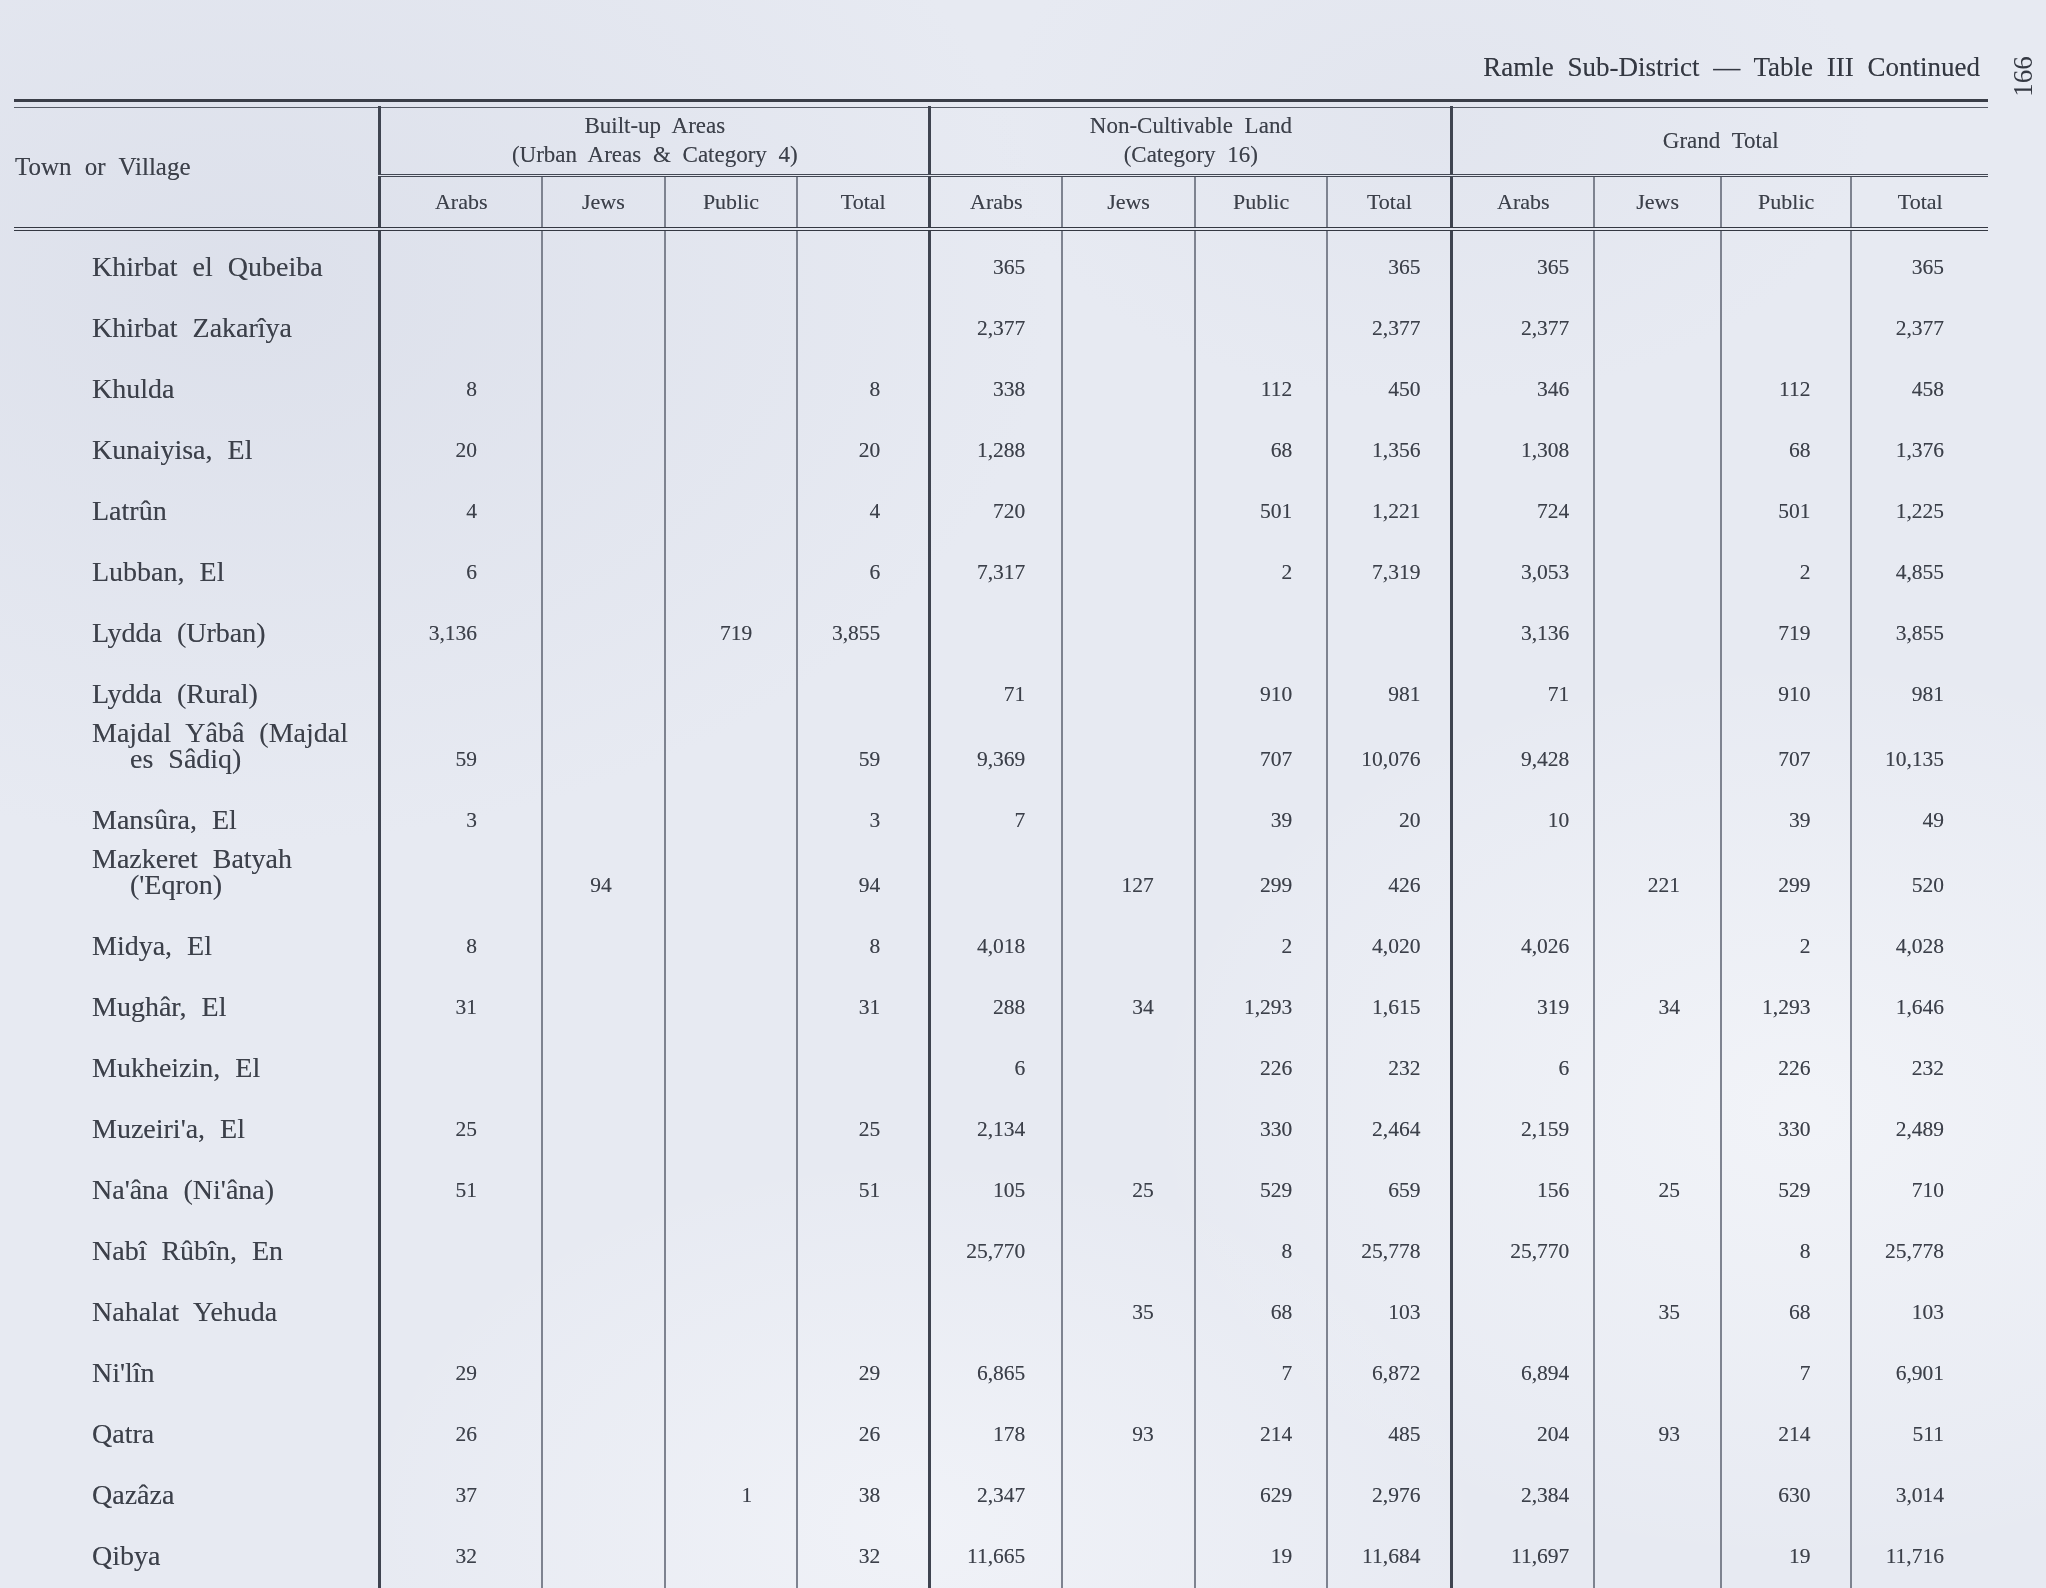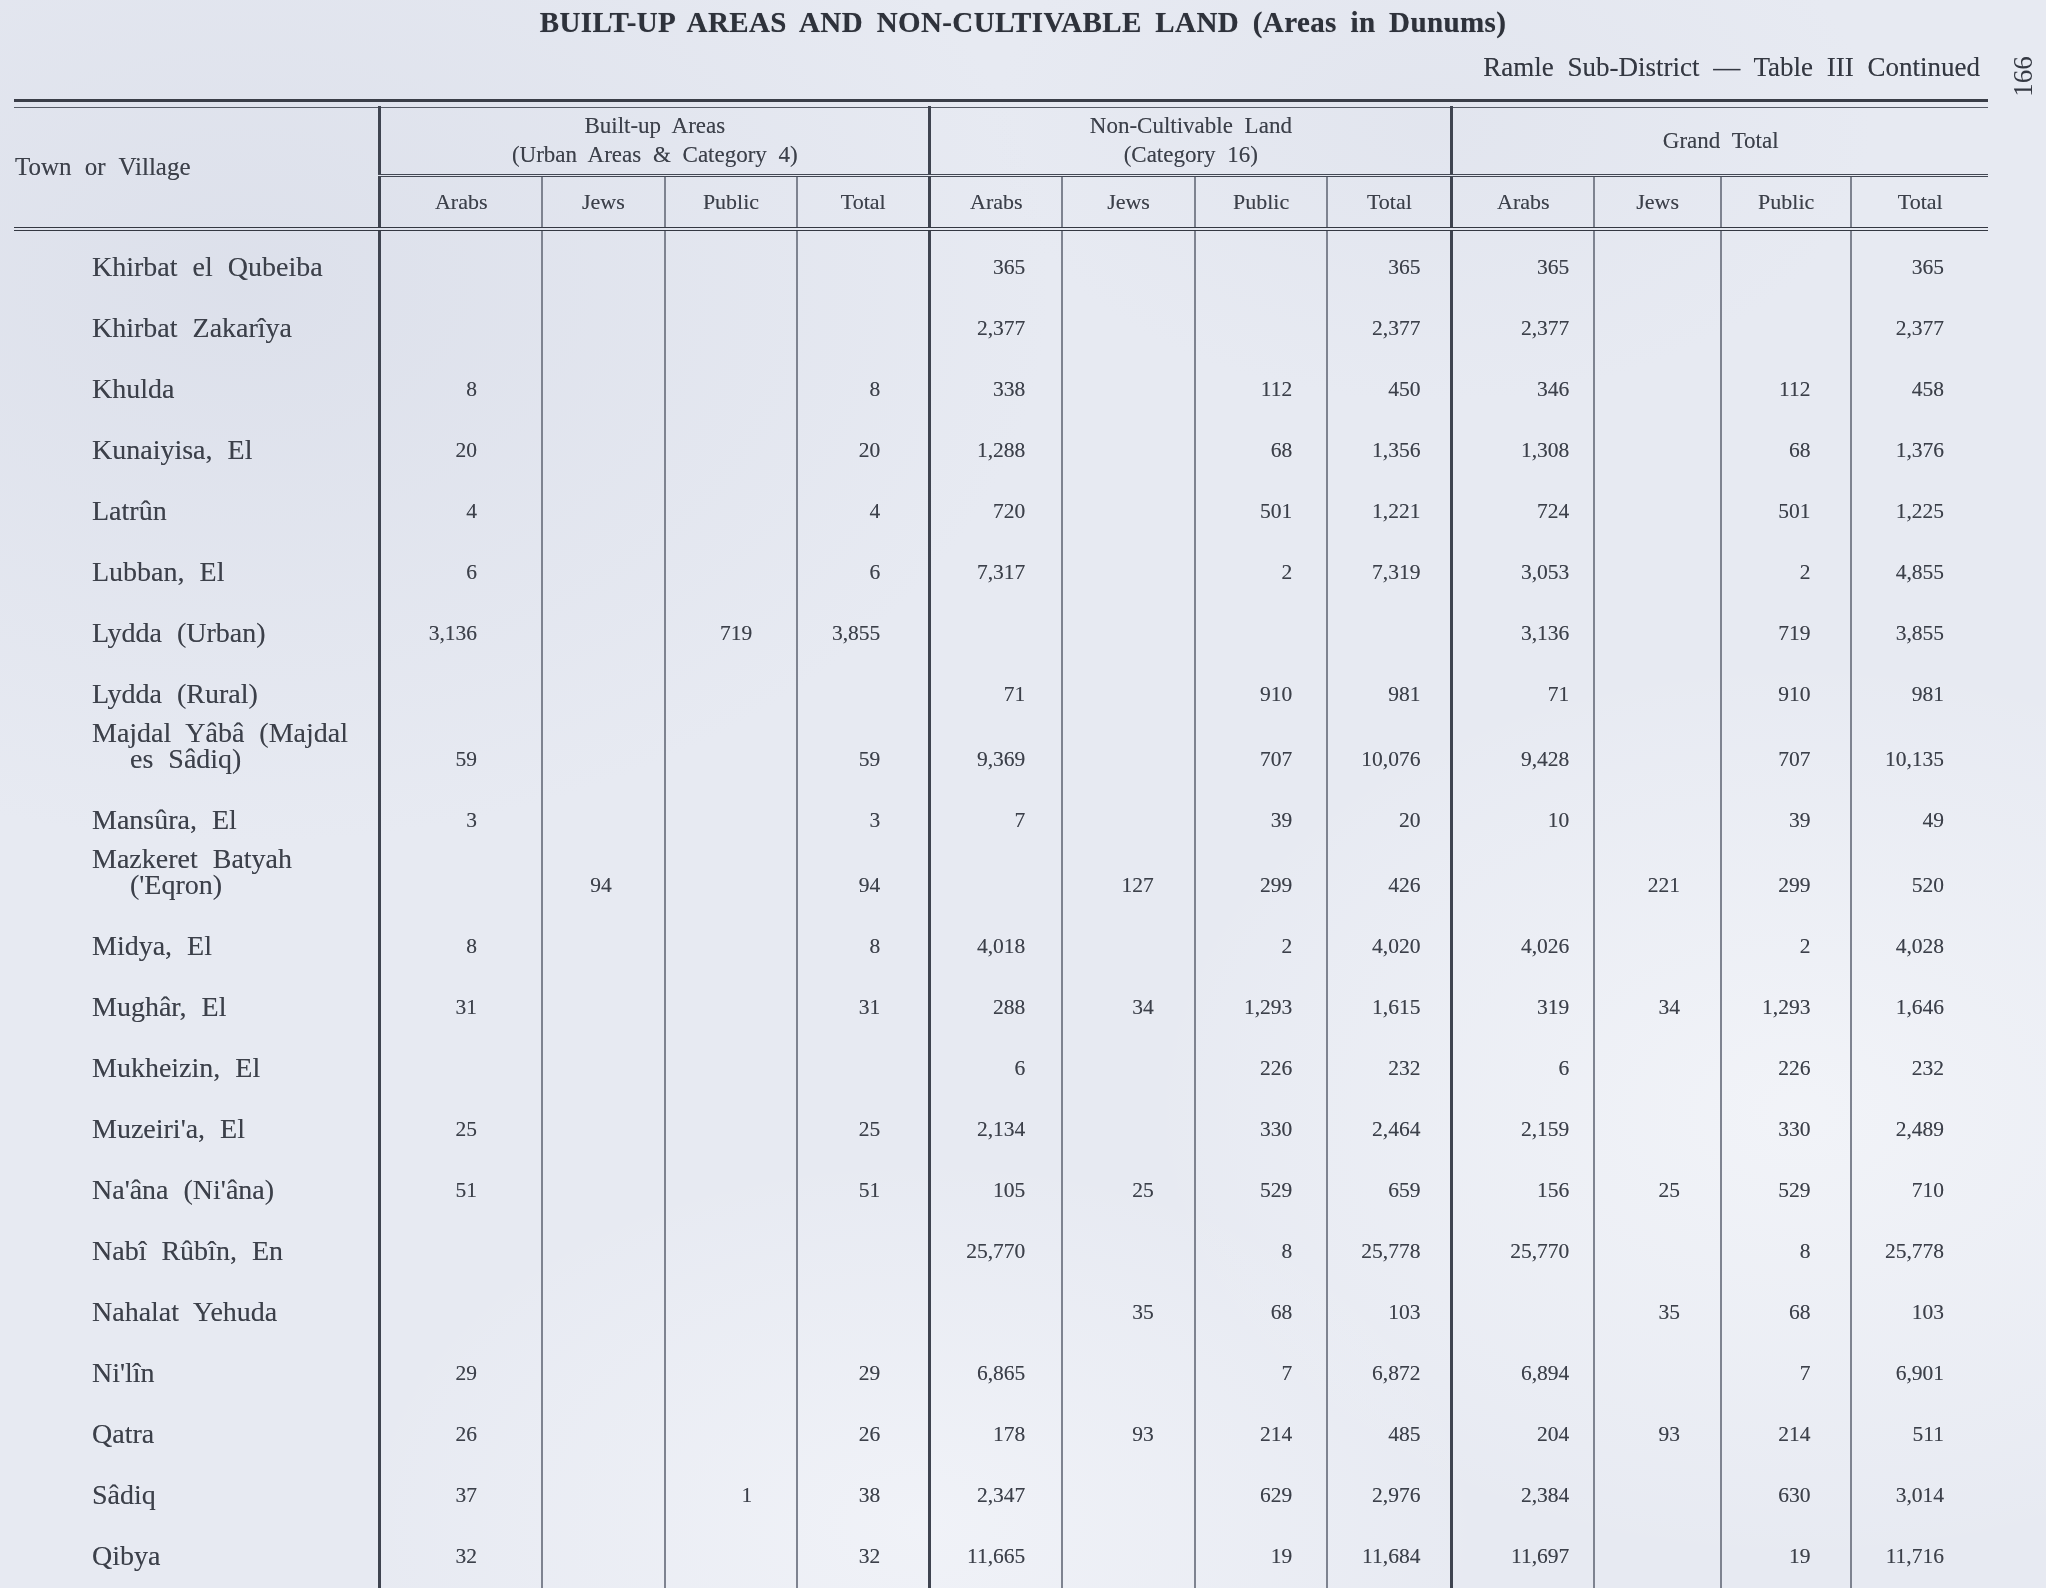--- a/index.html
+++ b/index.html
@@ -64,21 +64,20 @@
   td.c4 { padding-right:36px; } td.c5 { padding-right:40px;margin-left:8px; }
   td.c6 { padding-right:34px; } td.c7 { padding-right:30px; }
   td.c8 { padding-right:24px; } td.c9 { padding-right:40px; }
   td.c10 { padding-right:40px; } td.c11 { padding-right:44px; }
 </style>
 </head>
 <body>
 
 <div class="page">
 
-  <div class="doc-title">BUILT-UP AREAS AND NON-CULTIVABLE LAND (Areas in Dunums)</div>
   <div class="subtitle">Ramle Sub-District — Table III Continued</div>
   <div class="page-number-box">
     <span class="page-number">166</span>
   </div>
 
   <div class="top-rule"></div>
 
   <div class="table-wrap">
     <table>
       <colgroup>
@@ -465,21 +464,21 @@
             <td class="num c5 sep-light">93</td>
             <td class="num c6 sep-light">214</td>
             <td class="num c7 sep-light">485</td>
             <td class="num c8 sep-strong">204</td>
             <td class="num c9 sep-light">93</td>
             <td class="num c10 sep-light">214</td>
             <td class="num c11 sep-light">511</td>
           </tr>
           <tr>
             <td class="name">
-              <div class="nline1">Sâdiq</div>
+              <div class="nline1">Qazâza</div>
             </td>
             <td class="num c0 sep-strong">37</td>
             <td class="num c1 sep-light"></td>
             <td class="num c2 sep-light">1</td>
             <td class="num c3 sep-light">38</td>
             <td class="num c4 sep-strong">2,347</td>
             <td class="num c5 sep-light"></td>
             <td class="num c6 sep-light">629</td>
             <td class="num c7 sep-light">2,976</td>
             <td class="num c8 sep-strong">2,384</td>

